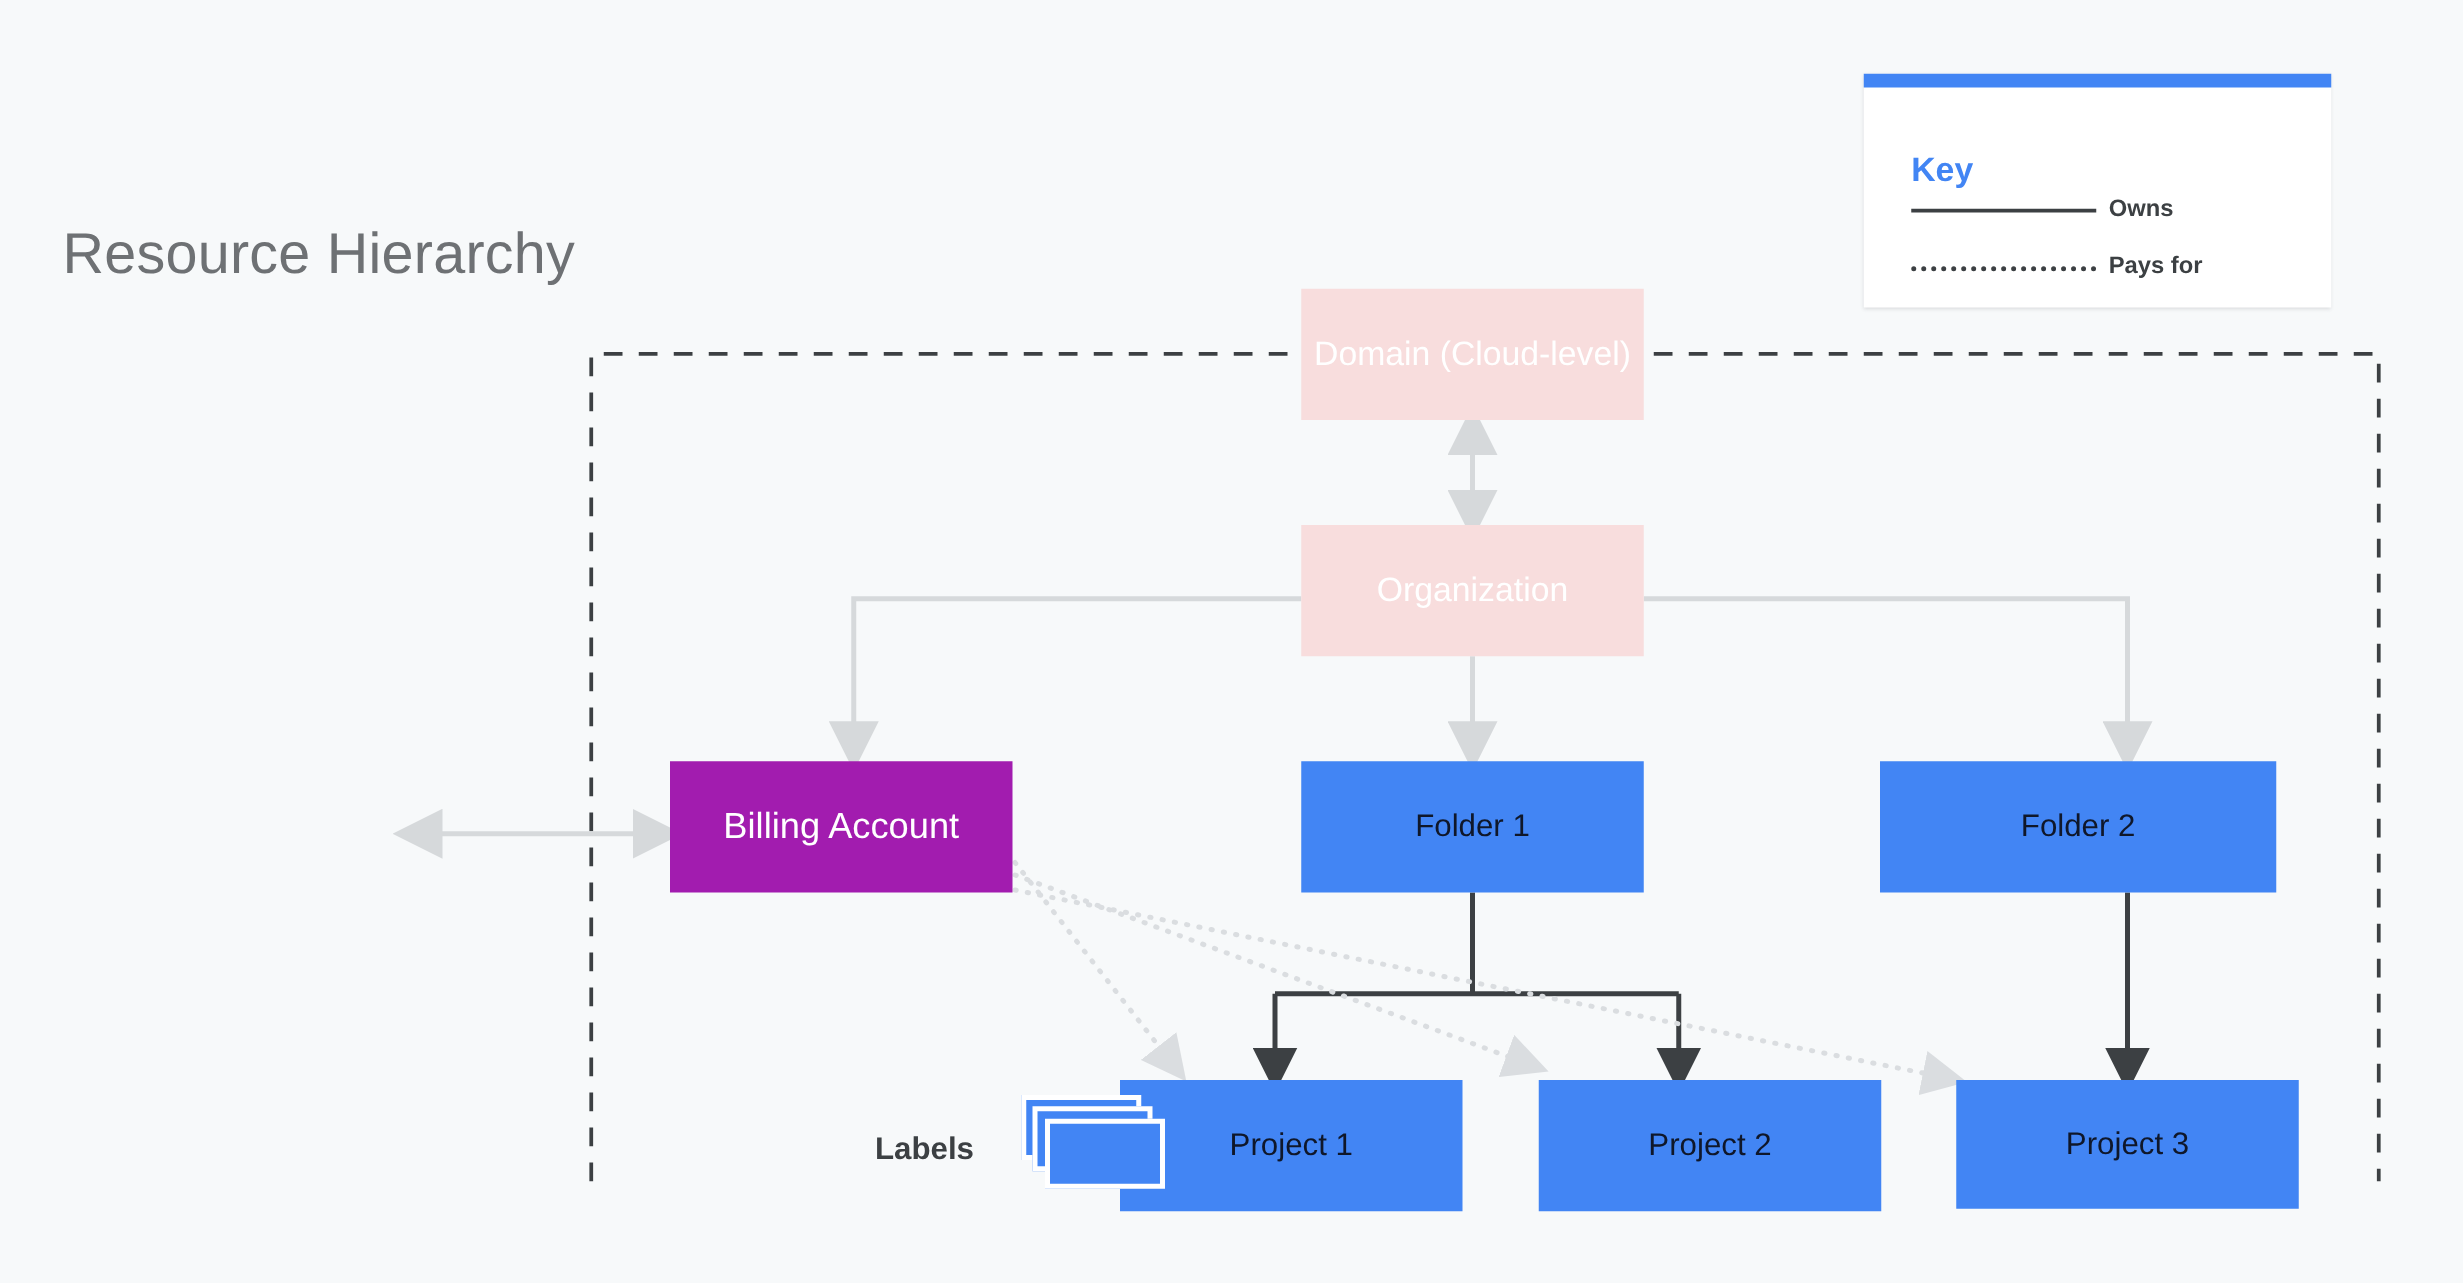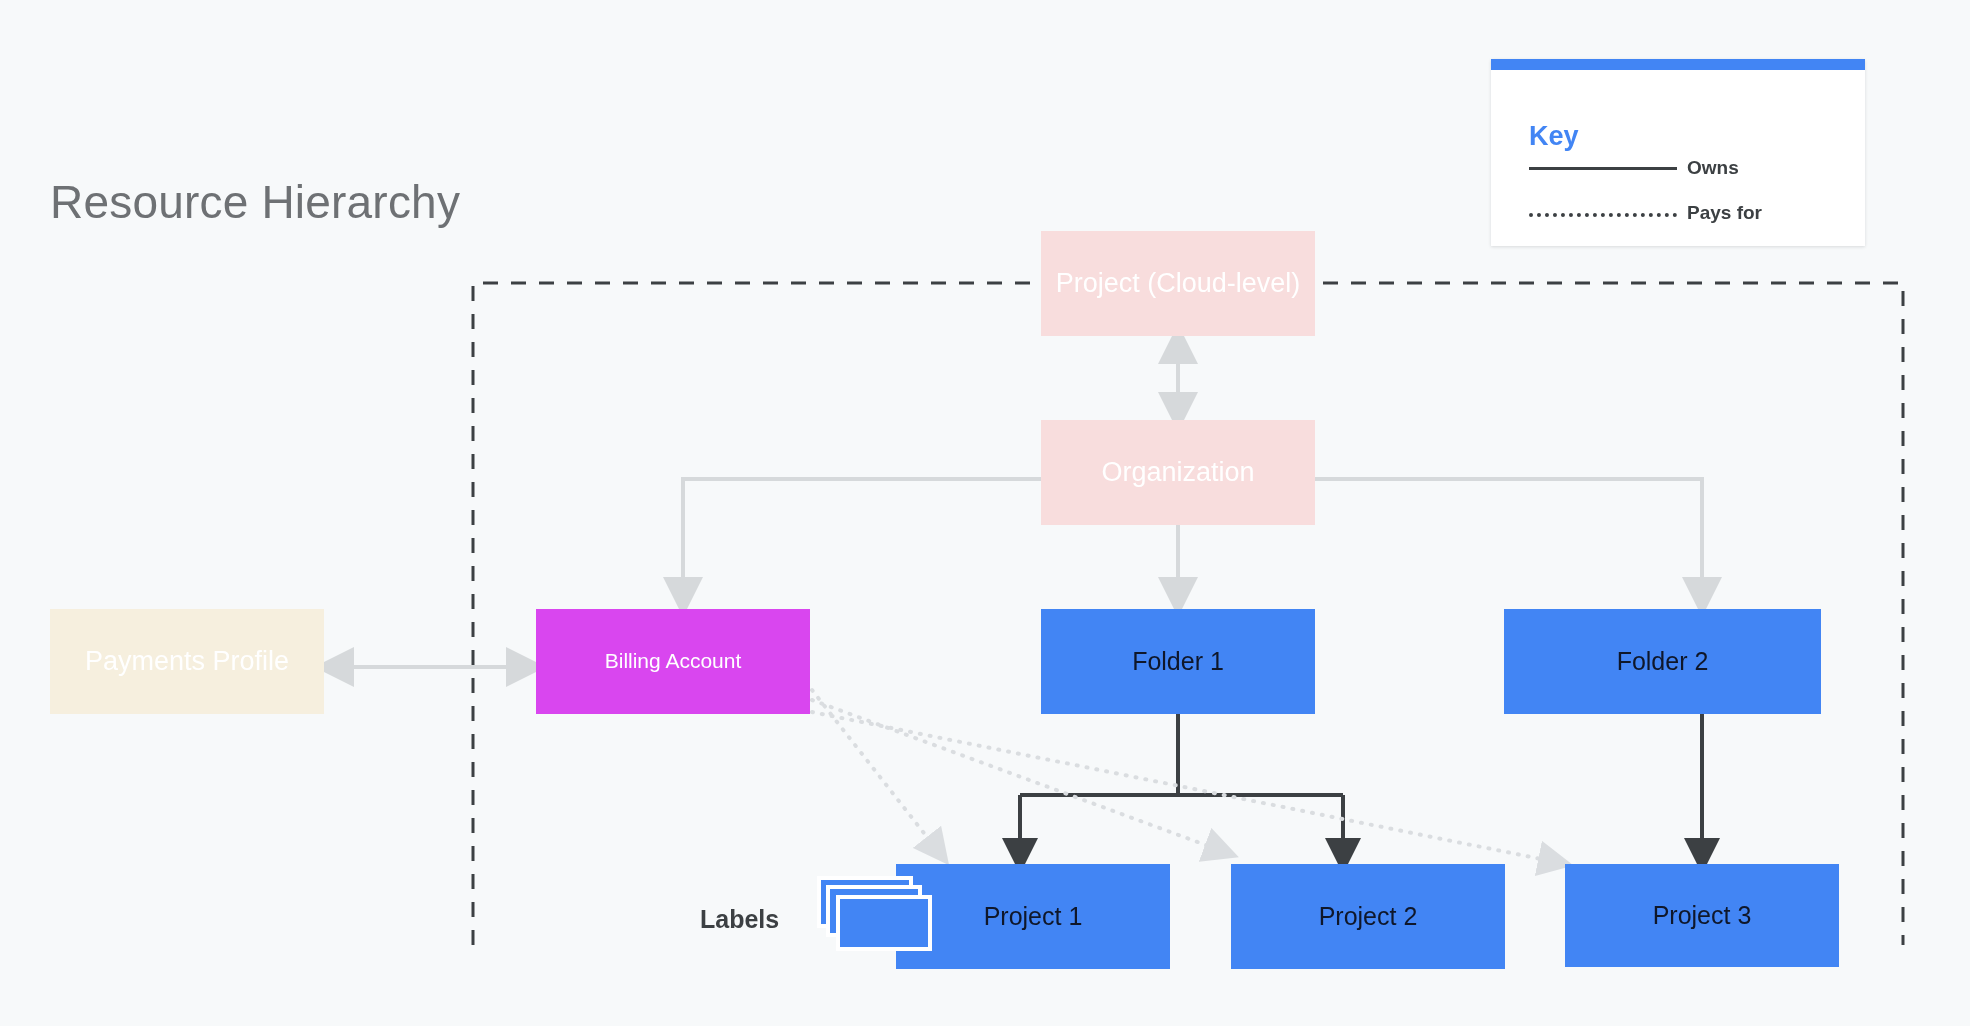--- a/index.html
+++ b/index.html
@@ -42,21 +42,21 @@
     position: absolute;
     display: flex;
     align-items: center;
     justify-content: center;
     box-sizing: border-box;
     text-align: center;
     line-height: 1.15;
   }
   .node-pink  { background: #F8DDDD; color: #FFFFFF; font-size: 27px; font-weight: 400; }
   .node-cream { background: #F6EFDE; color: #FFFFFF; font-size: 27px; font-weight: 400; }
-  .node-green { background: #d946ef; color: #FFFFFF; font-size: 21px; font-weight: 400; }
+  .node-green { background: #a21caf; color: #FFFFFF; font-size: 29px; font-weight: 400; }
   .node-blue  { background: #4285F4; color: #0f172a; font-size: 25px; font-weight: 400; }
 
   
   #labels-text {
     position: absolute;
     left: 700px;
     top: 905px;
     font-size: 25px;
     font-weight: 700;
     color: #3C4043;
@@ -182,25 +182,24 @@
     <line x1="1020" y1="795" x2="1020" y2="856" stroke="#3C4043" stroke-width="4" marker-end="url(#arrow-dark)"></line>
     <line x1="1343" y1="795" x2="1343" y2="856" stroke="#3C4043" stroke-width="4" marker-end="url(#arrow-dark)"></line>
 
     <line x1="1702" y1="714" x2="1702" y2="856" stroke="#3C4043" stroke-width="4" marker-end="url(#arrow-dark)"></line>
 
     <line x1="812" y1="690" x2="938" y2="851" stroke="#DADDE0" stroke-width="4" stroke-dasharray="1 9" stroke-linecap="round" marker-end="url(#arrow-faint)"></line>
     <line x1="812" y1="700" x2="1222" y2="851" stroke="#DADDE0" stroke-width="4" stroke-dasharray="1 9" stroke-linecap="round" marker-end="url(#arrow-faint)"></line>
     <line x1="812" y1="712" x2="1556" y2="862" stroke="#DADDE0" stroke-width="4" stroke-dasharray="1 9" stroke-linecap="round" marker-end="url(#arrow-faint)"></line>
   </svg>
 
-  <div class="node node-pink" style="left:1041px; top:231px; width:274px; height:105px;">Project (Cloud-level)</div>
+  <div class="node node-pink" style="left:1041px; top:231px; width:274px; height:105px;">Domain (Cloud-level)</div>
 
   <div class="node node-pink" style="left:1041px; top:420px; width:274px; height:105px;">Organization</div>
 
-  <div class="node node-cream" style="left:50px; top:609px; width:274px; height:105px;">Payments Profile</div>
 
   <div class="node node-green" style="left:536px; top:609px; width:274px; height:105px;">Billing Account</div>
 
   <div class="node node-blue" style="left:1041px; top:609px; width:274px; height:105px;">Folder 1</div>
 
   <div class="node node-blue" style="left:1504px; top:609px; width:317px; height:105px;">Folder 2</div>
 
   <div class="node node-blue" style="left:896px; top:864px; width:274px; height:105px;">Project 1</div>
 
   <div class="node node-blue" style="left:1231px; top:864px; width:274px; height:105px;">Project 2</div>

